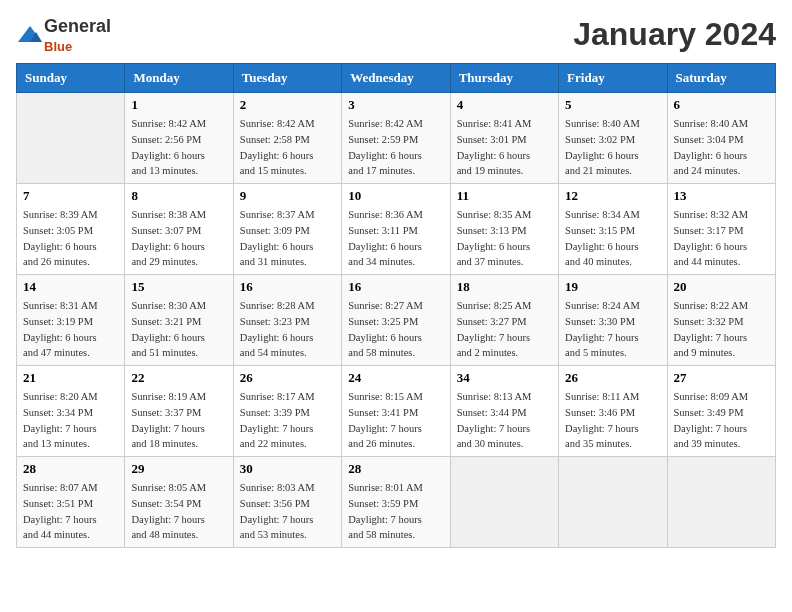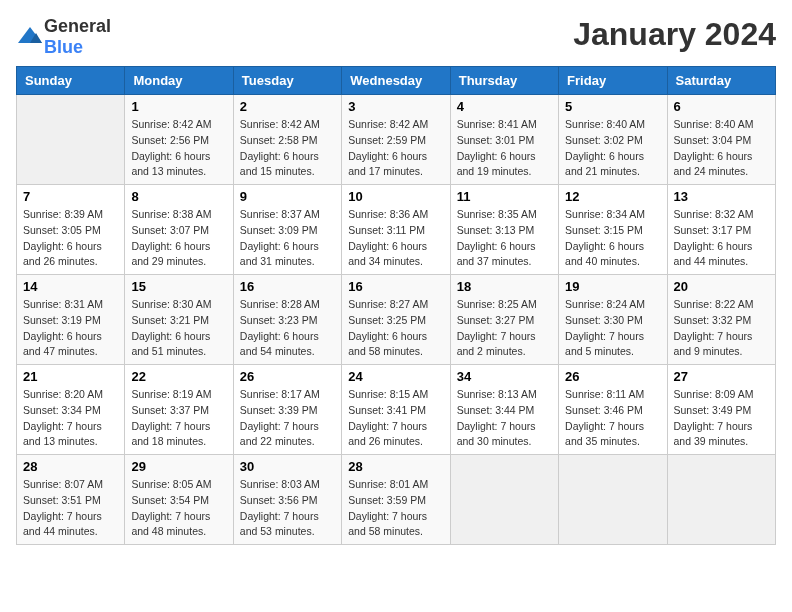--- a/index.html
+++ b/index.html
@@ -19,23 +19,23 @@
     .logo {
       display: flex;
       align-items: center;
     }
     .logo-text-general {
       font-size: 18px;
       font-weight: bold;
       color: #333;
     }
     .logo-text-blue {
-      font-size: 18px;
-      font-weight: bold;
-      color: #3b82f6;
+      font-size: 13px;
+      font-weight: bold;
+      color: #c2410c;
     }
     .logo-icon {
       width: 28px;
       height: 24px;
     }
     .title-area {
       text-align: left;
     }
     .month-year {
       font-size: 32px;
@@ -43,20 +43,21 @@
       color: #333;
     }
     .location {
       font-size: 15px;
       color: #555;
     }
     table {
       width: 100%;
       border-collapse: collapse;
       font-size: 11px;
+      font-family: Liberation Serif, serif;
     }
     thead tr th {
       background-color: #2176c7;
       color: #fff;
       text-align: left;
       padding: 6px 8px;
       font-size: 13px;
       font-weight: bold;
       border: 1px solid #1a5fa0;
     }

